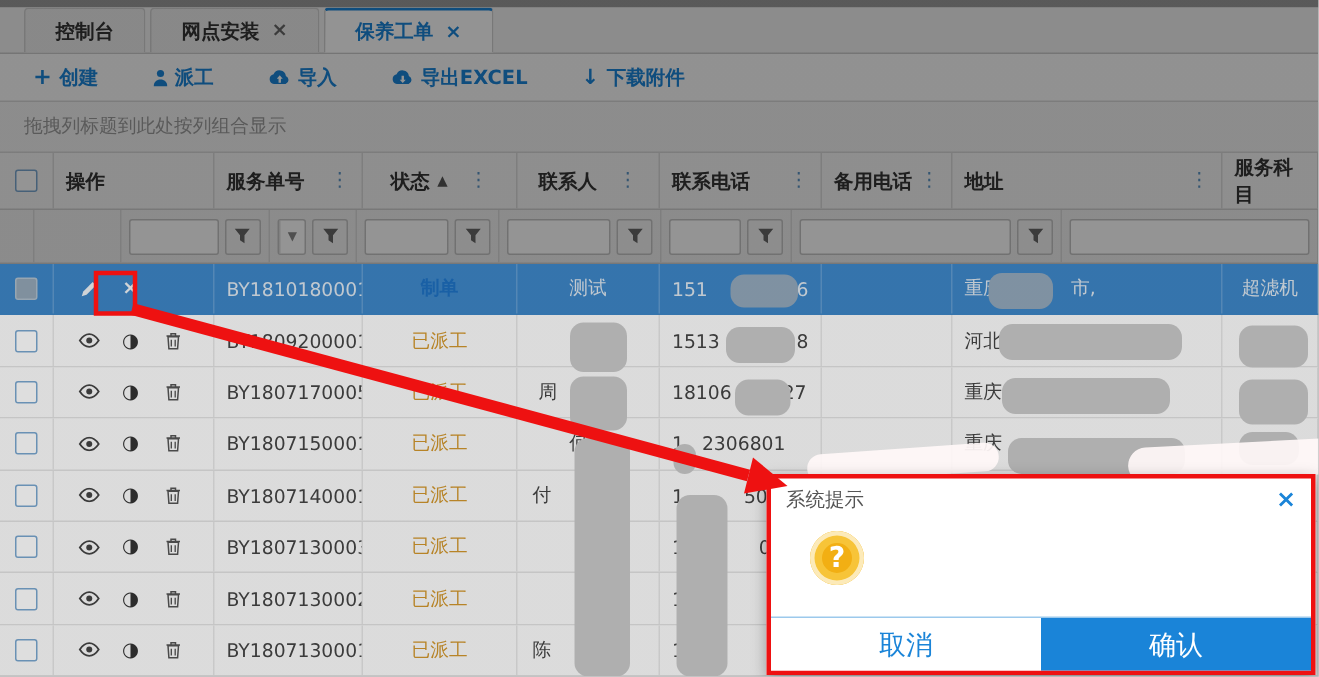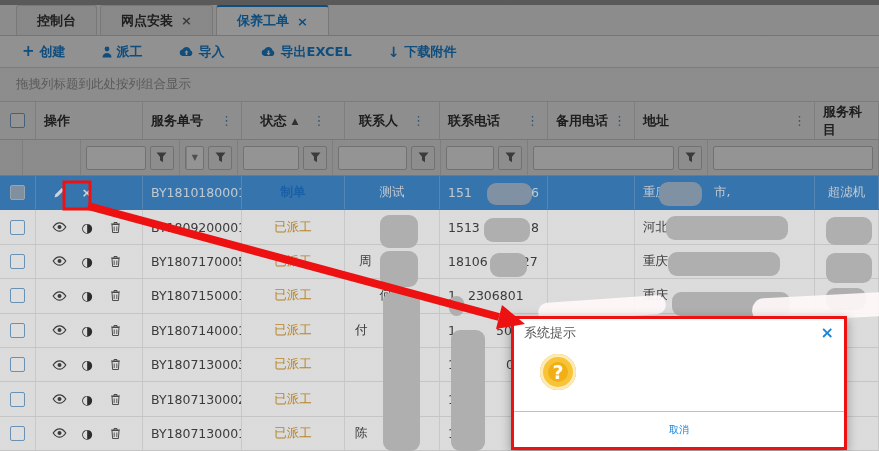--- a/index.html
+++ b/index.html
@@ -58,32 +58,32 @@
   .half-glyph { font-size:13px; color:#333; }
   .x-glyph { font-size:13px; font-weight:bold; color:#f0f3f6; }
   
   .patch { position:absolute; background:#c9c9c9; border-radius:9px; z-index:5; }
   .patch.onblue { background:#92a7ba; }
   .smudge { position:absolute; background:rgba(255,247,247,.93); border-radius:12px; z-index:12; }
   
   .dim { position:absolute; inset:0; z-index:10; pointer-events:none;
     background:linear-gradient(180deg, rgba(0,0,0,.42) 0px, rgba(0,0,0,.42) 176px, rgba(0,0,0,.13) 176px, rgba(0,0,0,.13) 100%); }
   
-  .dialog { position:absolute; left:511px; top:316px; width:336px; height:134px; z-index:20;
+  .dialog { position:absolute; left:511px; top:316px; width:366px; height:134px; z-index:20;
     border:3px solid #ee1111; background:#fff; box-shadow:0 3px 10px rgba(0,0,0,.35); display:flex; flex-direction:column; }
   .dlg-head { height:27px; display:flex; align-items:center; padding:0 10px; }
   .dlg-title { font-size:13px; color:#555; }
   .dlg-close { margin-left:auto; color:#1a84d8; font-size:16px; font-weight:bold; cursor:pointer; line-height:1; }
   .dlg-body { flex:1; position:relative; }
   .coin { position:absolute; left:26px; top:8px; width:36px; height:36px; border-radius:50%;
     background:#f2af13; box-shadow:inset 0 0 0 3px rgba(255,255,255,.65), inset 0 0 0 8px rgba(247,198,61,.9);
     display:flex; align-items:center; justify-content:center; color:#fff; font-size:19px; font-weight:bold; }
   .dlg-msg { position:absolute; left:86px; top:16px; font-size:13.5px; color:#595959; }
   .dlg-foot { height:36px; display:flex; border-top:1px solid #9cc9ec; }
-  .btn { flex:1; display:flex; align-items:center; justify-content:center; font-size:10px; cursor:pointer;font-family:Liberation Serif, serif; }
+  .btn { flex:1; display:flex; align-items:center; justify-content:center; font-size:18px; cursor:pointer;font-family:Liberation Serif, serif; }
   .btn-cancel { background:#fff; color:#1a84d8; }
   .btn-confirm { background:#1a84d8; color:#fff; }
   
   .anno { position:absolute; inset:0; z-index:30; pointer-events:none; }
 </style>
 </head>
 <body>
 
 <div id="app">
 
@@ -608,20 +608,21 @@
       <span class="dlg-title">系统提示</span>
       <span class="dlg-close">×</span>
     </div>
     <div class="dlg-body">
       <div class="coin">
           <span>?</span>
         </div>
     </div>
     <div class="dlg-foot">
       <div class="btn btn-cancel">取消</div>
+      <div class="btn btn-confirm">确认</div>
     </div>
   </div>
 
   <svg class="anno" width="879" height="451" viewBox="0 0 879 451">
     <rect x="64" y="182" width="26" height="27" fill="none" stroke="#ee1111" stroke-width="3"></rect>
     <line x1="88" y1="206" x2="499" y2="317" stroke="#ee1111" stroke-width="8"></line>
     <polygon points="525,324 502,305 496,329" fill="#ee1111"></polygon>
   </svg>
 
 </div>

